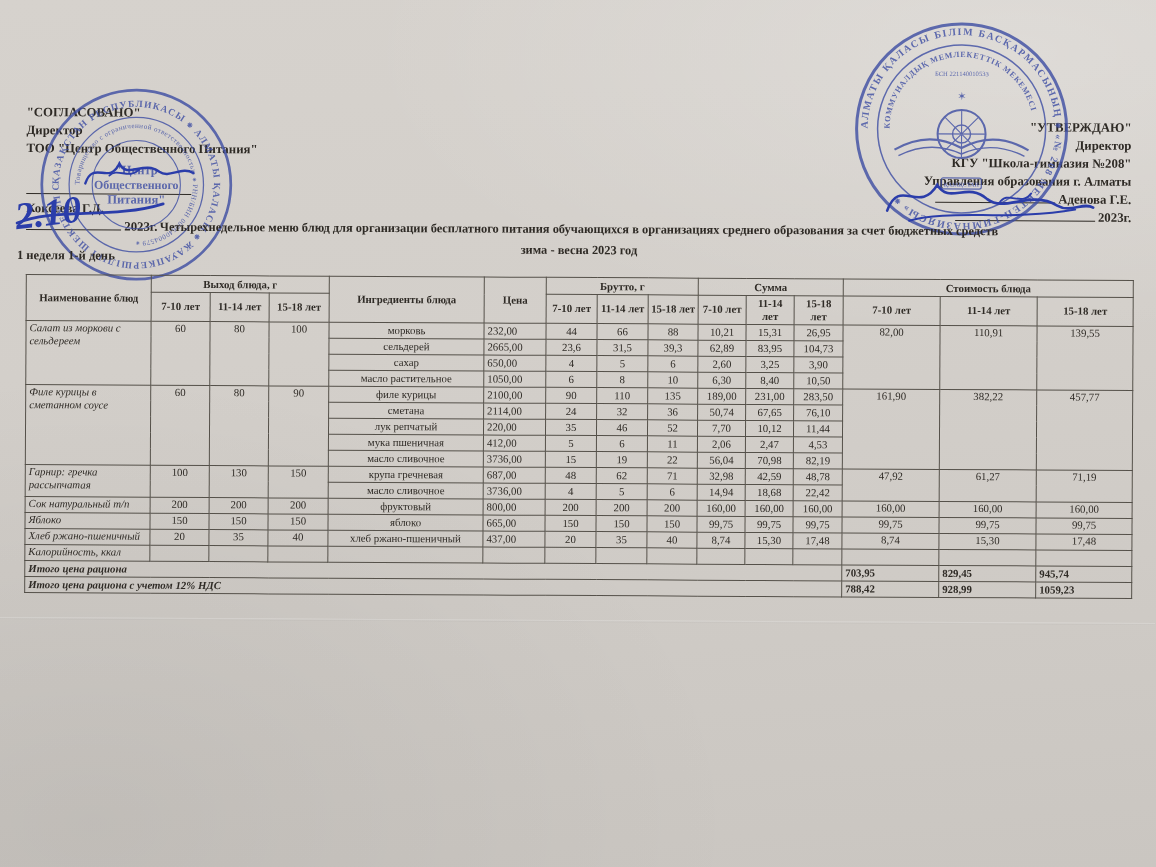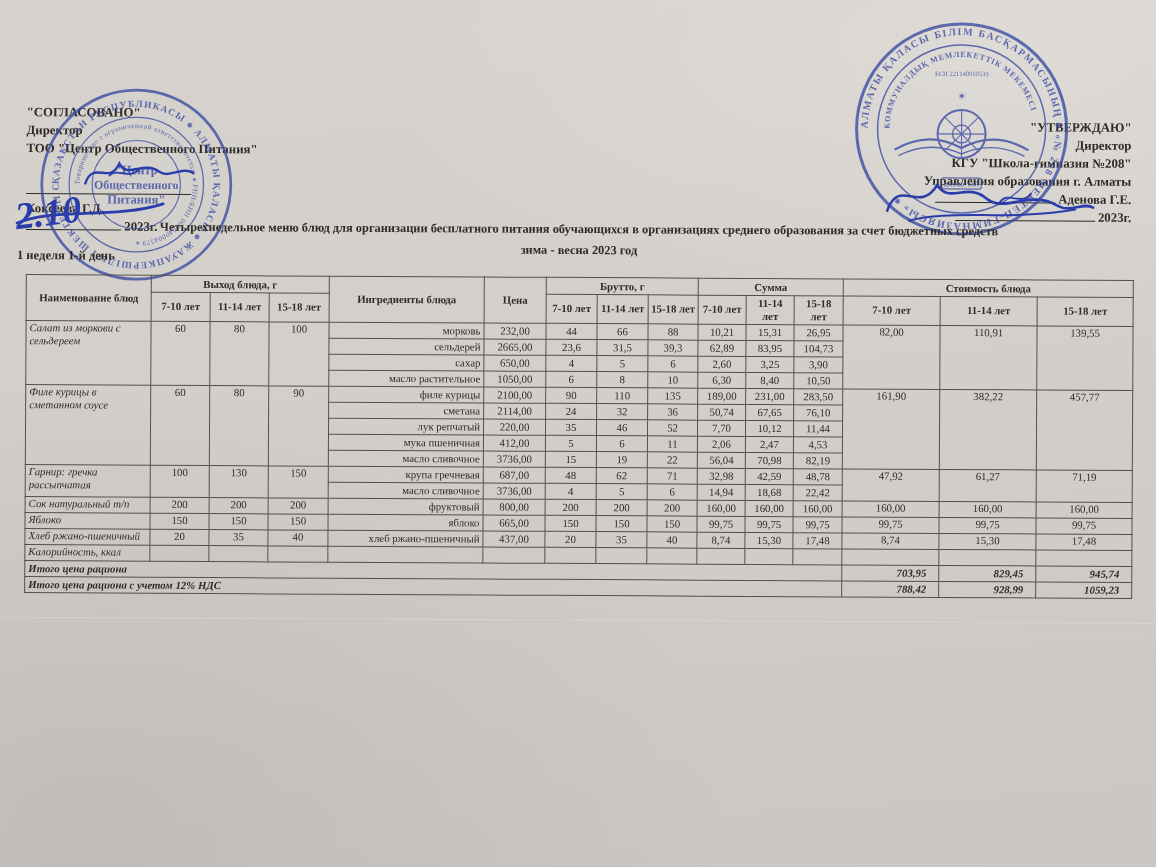--- a/index.html
+++ b/index.html
@@ -40,26 +40,26 @@
 
   
   table.menu{position:absolute;left:25px;top:277px;width:1107px;
     border-collapse:collapse;table-layout:fixed;font-size:10.8px;color:#2f2b26;}
   .menu th,.menu td{border:1px solid #55514a;padding:0 3px;line-height:1.2;overflow:hidden;}
   .menu{border:1.6px solid #47433d;}
   .menu th{font-weight:bold;text-align:center;padding:1px 2px;}
   .menu thead tr{height:17px;}
   .menu tbody tr{height:16px;}
   td.dish{text-align:left;vertical-align:top;font-size:10.8px;white-space:normal;font-style:italic;}
-  td.ing{text-align:right;border-radius:7px;}
-  td.price{text-align:center;}
+  td.ing{text-align:center;border-radius:7px;}
+  td.price{text-align:left;}
   td.num{text-align:center;}
   td.top{vertical-align:top;margin-left:36px;}
   td.total-label{font-style:italic;font-weight:bold;text-align:left;}
-  td.total-val{text-align:right;font-weight:bold;padding-right:12px;font-style:italic;}
+  td.total-val{text-align:left;font-weight:bold;padding-right:12px;}
 </style>
 </head>
 <body>
 
 <div class="content">
 
   <div class="blk blk-left">
     <div>"СОГЛАСОВАНО"</div>
     <div>Директор</div>
     <div>ТОО "Центр Общественного Питания"</div>

